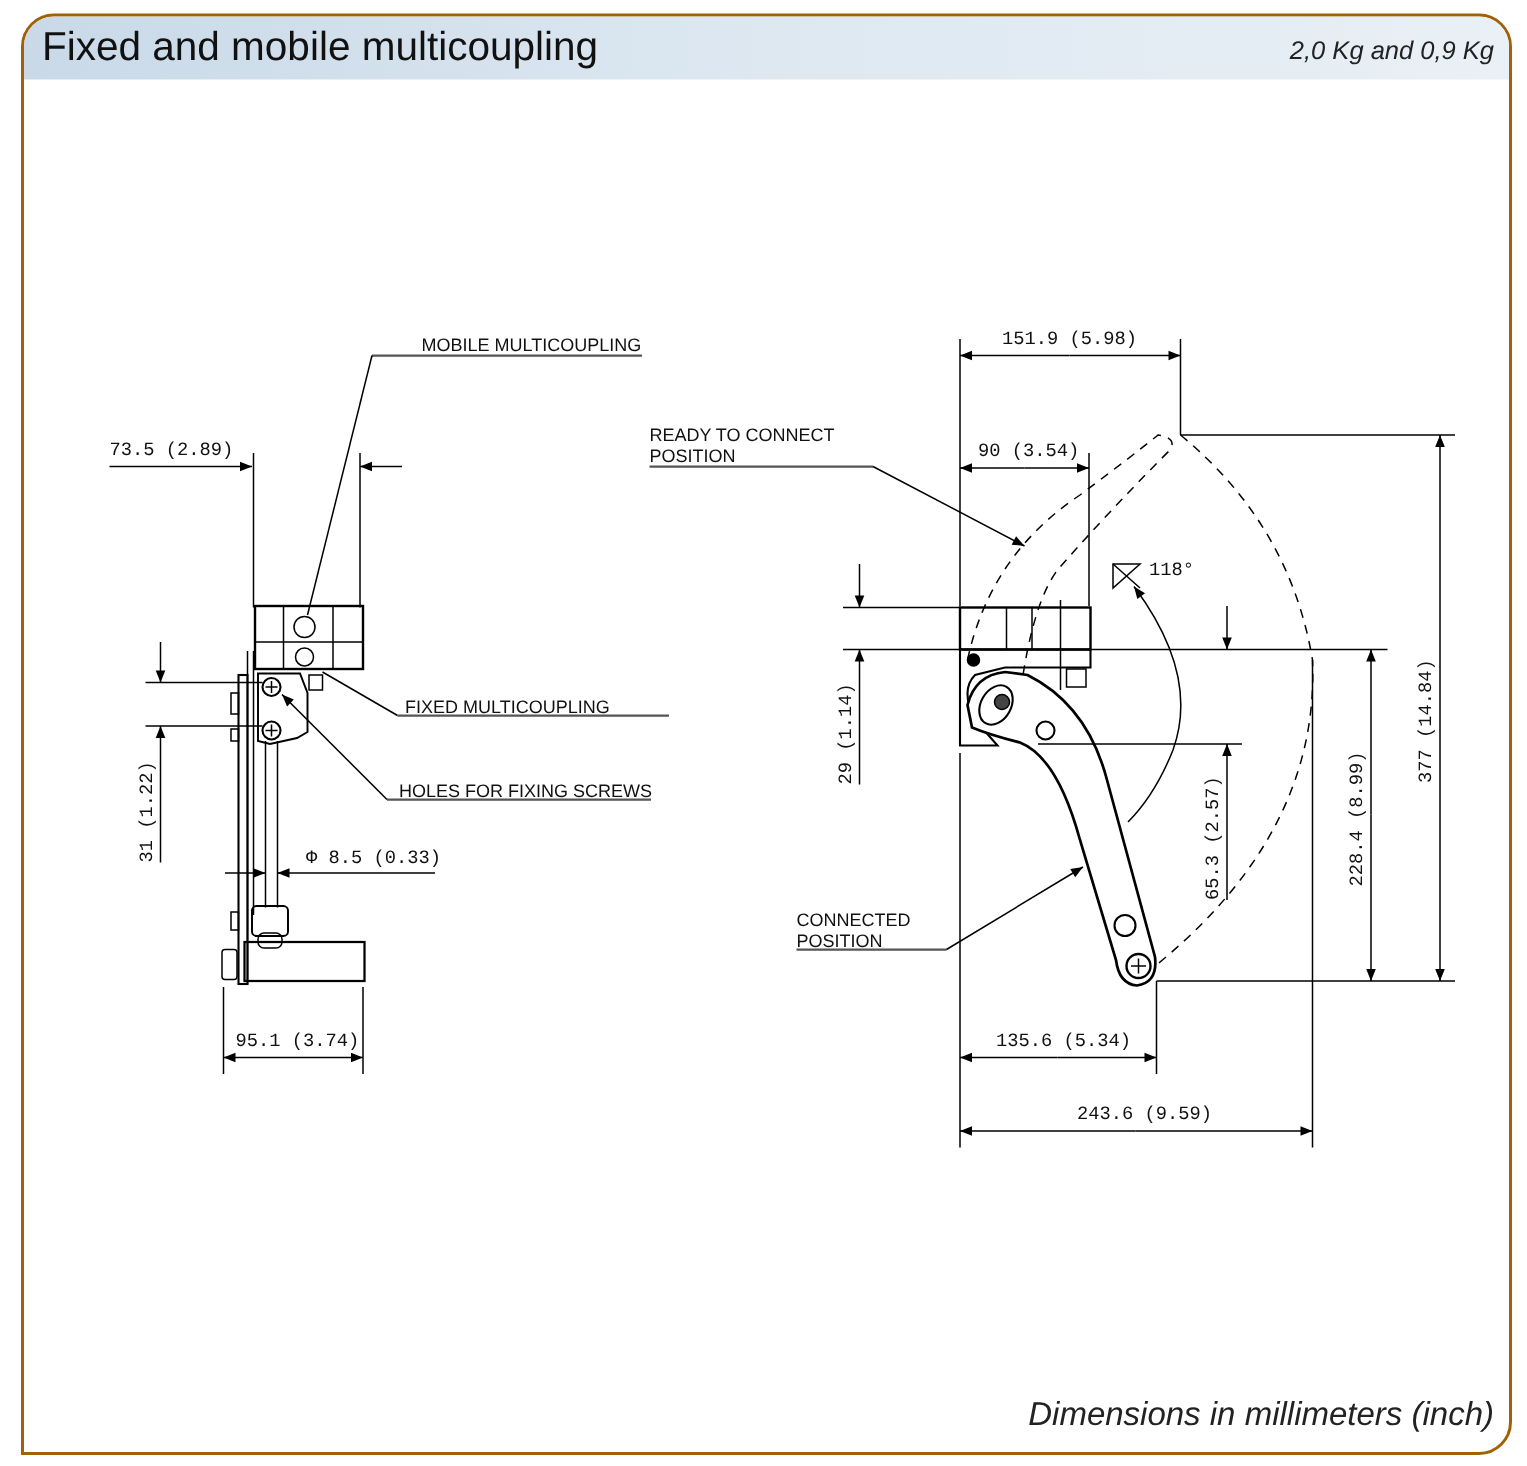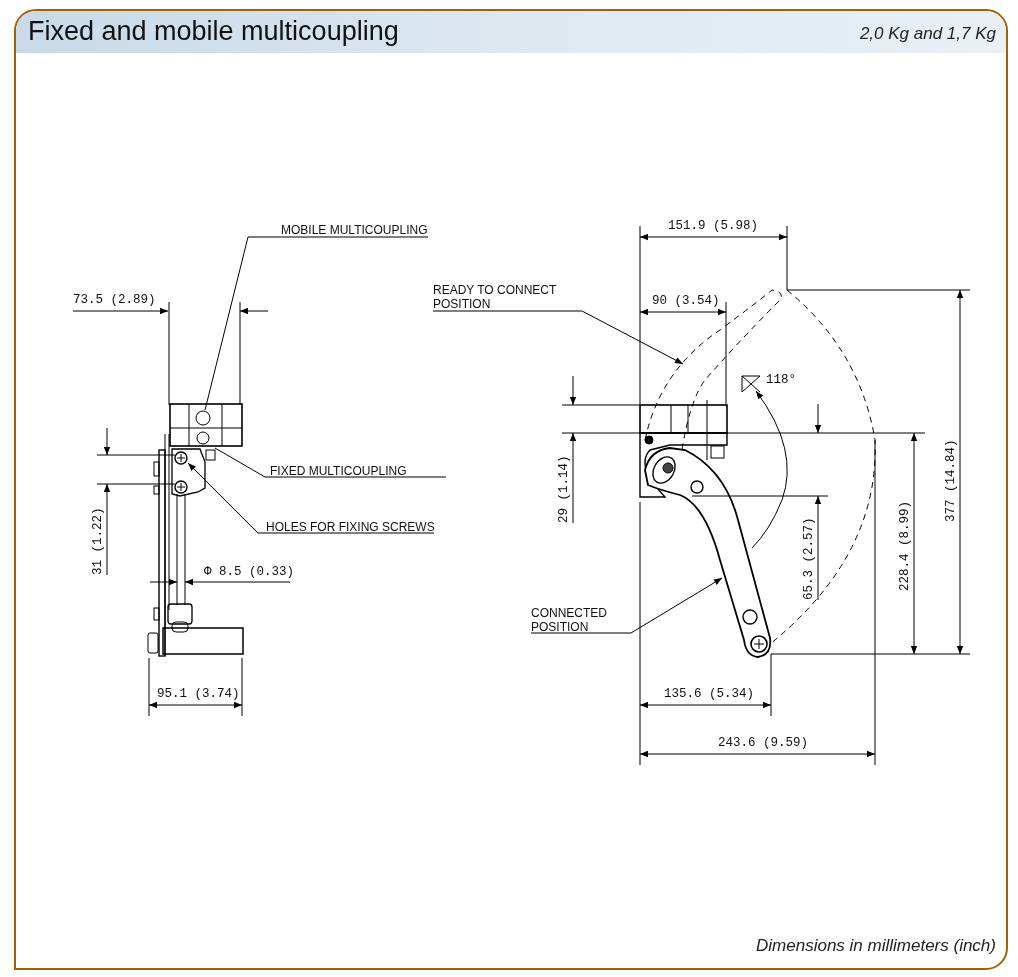--- a/index.html
+++ b/index.html
@@ -8,32 +8,32 @@
     position:absolute; left:14px; top:9px; width:994px; height:961px;
     border:2px solid #a16207; border-radius:22px 22px 22px 0;
     box-sizing:border-box; overflow:hidden;
   }
   .header {
     position:absolute; left:0; top:0; right:0; height:42px;
     background:linear-gradient(90deg,#c9d9e8 0%,#dde8f1 50%,#e9f0f6 100%);
   }
   .title { position:absolute; left:12px; top:5px; font-size:27px; color:#111; letter-spacing:0px; }
   .weight { position:absolute; right:10px; top:13px; font-size:17px; font-style:italic; color:#222; }
-  .footer { position:absolute; right:10px; bottom:12px; font-size:17px; font-style:italic; color:#222; }
+  .footer { position:absolute; right:10px; bottom:12px; font-size:22px; font-style:italic; color:#222; }
   svg.drawing { position:absolute; left:0; top:0; }
   .lbl { font-family:"Liberation Sans", sans-serif; font-size:12px; fill:#111; }
   .dim { font-family:"Liberation Mono", monospace; font-size:12.5px; fill:#111; }
 </style>
 </head>
 <body>
 
 <div class="frame">
   <div class="header">
     <div class="title">Fixed and mobile multicoupling</div>
-    <div class="weight">2,0 Kg and 1,7 Kg</div>
+    <div class="weight">2,0 Kg and 0,9 Kg</div>
   </div>
   <div class="footer">Dimensions in millimeters (inch)</div>
 </div>
 
 <svg class="drawing" width="1018" height="977" viewBox="0 0 1018 977">
   <defs>
     <marker id="arr" viewBox="0 0 10 10" refX="10" refY="5" markerWidth="14" markerHeight="8" orient="auto-start-reverse" markerUnits="userSpaceOnUse">
       <path d="M0,1 L10,5 L0,9 z" fill="#000"></path>
     </marker>
   </defs>

